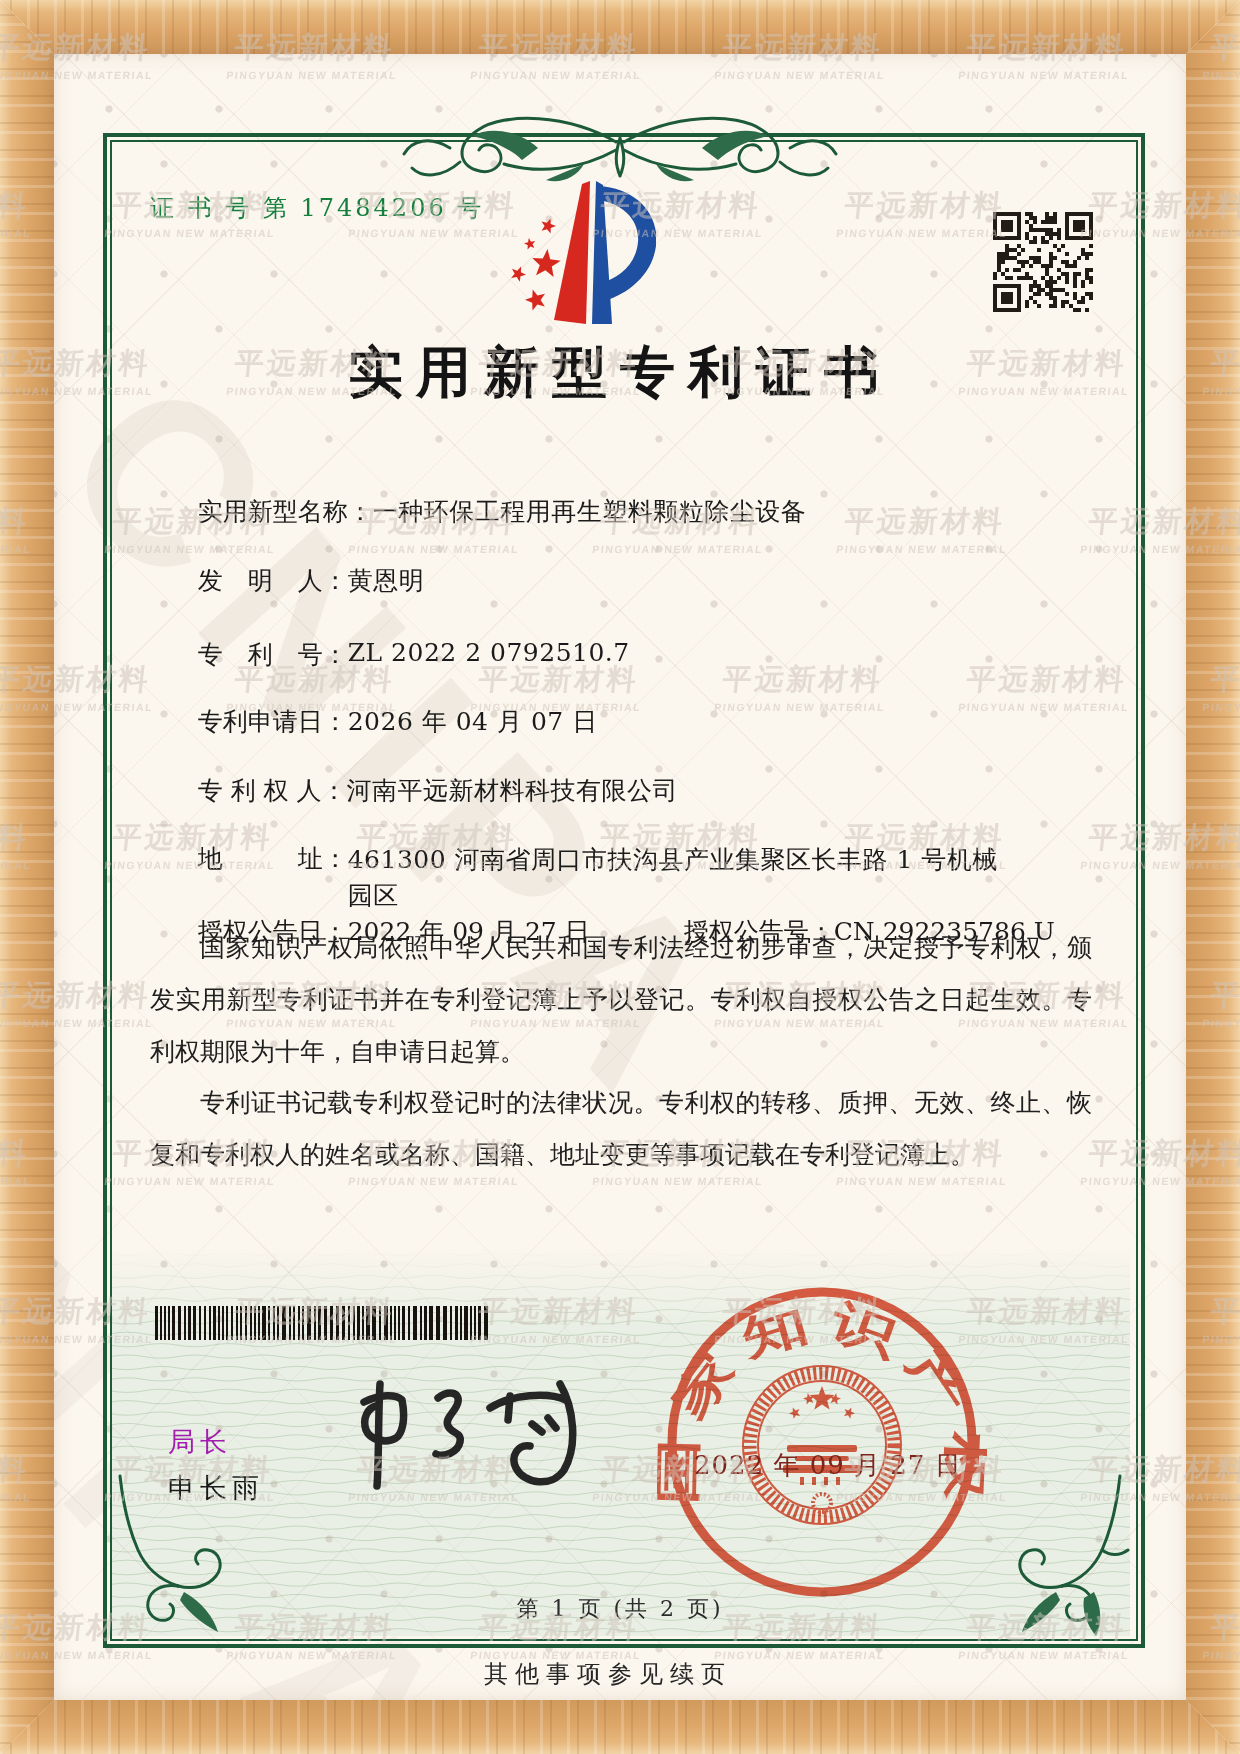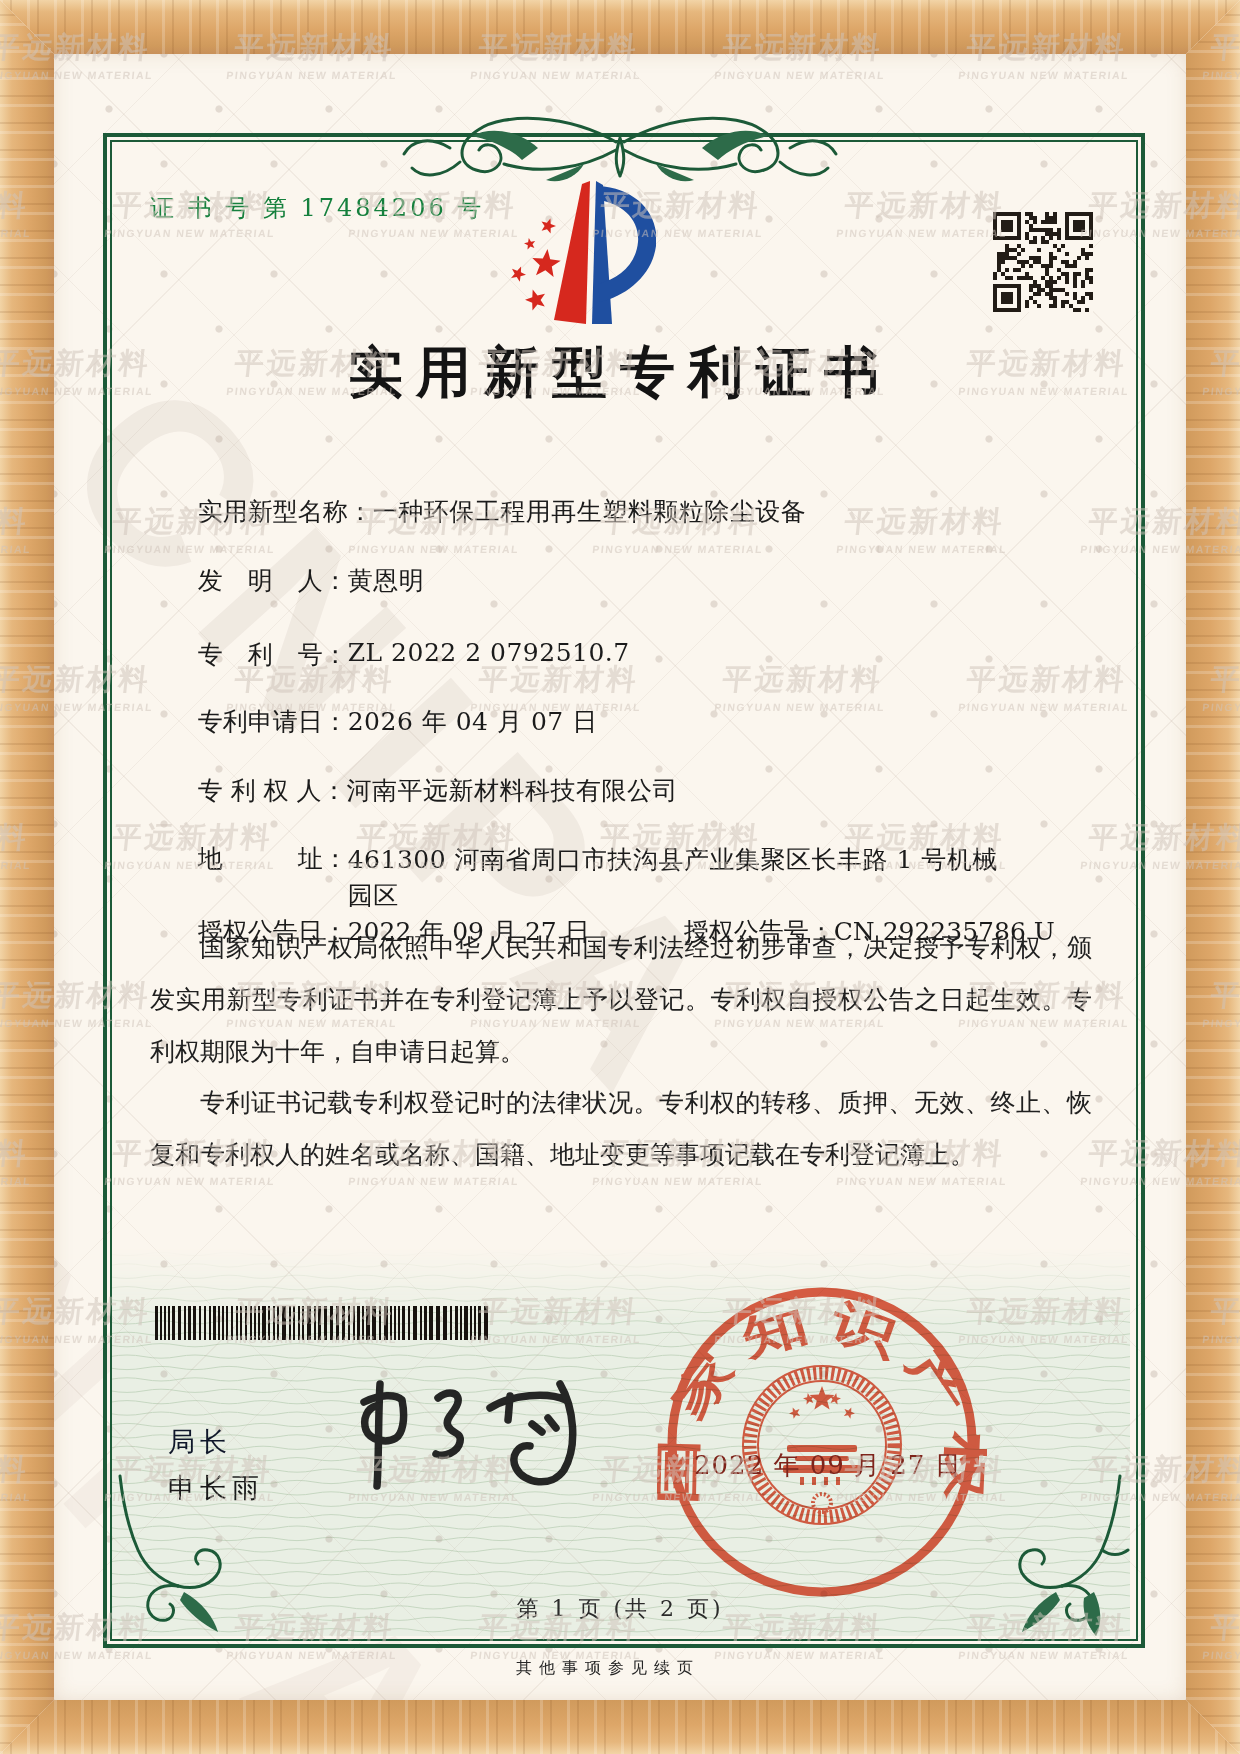--- a/index.html
+++ b/index.html
@@ -76,30 +76,30 @@
   .flabel{white-space:pre;}
   .fvalue{display:inline-block;vertical-align:top;letter-spacing:.5px;}
   .r0{top:0;} .r1{top:69px;} .r2{top:143px;} .r3{top:210px;} .r4{top:279px;} .r5{top:347px;}
   .r5 .fvalue{width:668px;line-height:1.45;}
   .rgrant{top:420px;}
   .rgrant .pair1{display:inline-block;width:486px;}
   #paras{position:absolute;left:150px;top:922px;width:942px;z-index:6;
          font-size:25px;line-height:2.07;color:#202020;text-align:justify;}
   #paras p{margin:0;text-indent:2em;}
   #barcode{position:absolute;left:155px;top:1306px;z-index:6;}
-  .signer-title{position:absolute;left:168px;top:1424px;font-size:27px;letter-spacing:5px;color:#0f172a;z-index:6;}
+  .signer-title{position:absolute;left:168px;top:1424px;font-size:27px;letter-spacing:5px;color:#a21caf;z-index:6;}
   .signer-name{position:absolute;left:168px;top:1470px;font-size:27px;letter-spacing:5px;color:#1a1a1a;z-index:6;}
   #signature{position:absolute;left:352px;top:1368px;z-index:7;}
   #seal{position:absolute;left:657px;top:1277px;z-index:7;mix-blend-mode:multiply;opacity:.92;}
   .seal-date{position:absolute;left:694px;top:1448px;font-size:26px;letter-spacing:1px;
              color:#7e241b;z-index:8;white-space:nowrap;}
   .page-footer{position:absolute;left:0;top:1594px;width:1240px;text-align:center;
                font-size:22px;letter-spacing:3px;color:#2b2b2b;z-index:6;}
   .cont-note{position:absolute;left:0;top:1658px;width:1216px;text-align:center;
-             font-size:16px;letter-spacing:7px;color:#262626;z-index:6;}
+             font-size:24px;letter-spacing:7px;color:#262626;z-index:6;}
   .orn{position:absolute;z-index:6;pointer-events:none;}
 </style>
 </head>
 <body>
 
 <div id="stage">
 
   <div class="paper"></div>
 
   <svg id="guilloche" width="1020" height="388" viewBox="0 0 1020 388">

